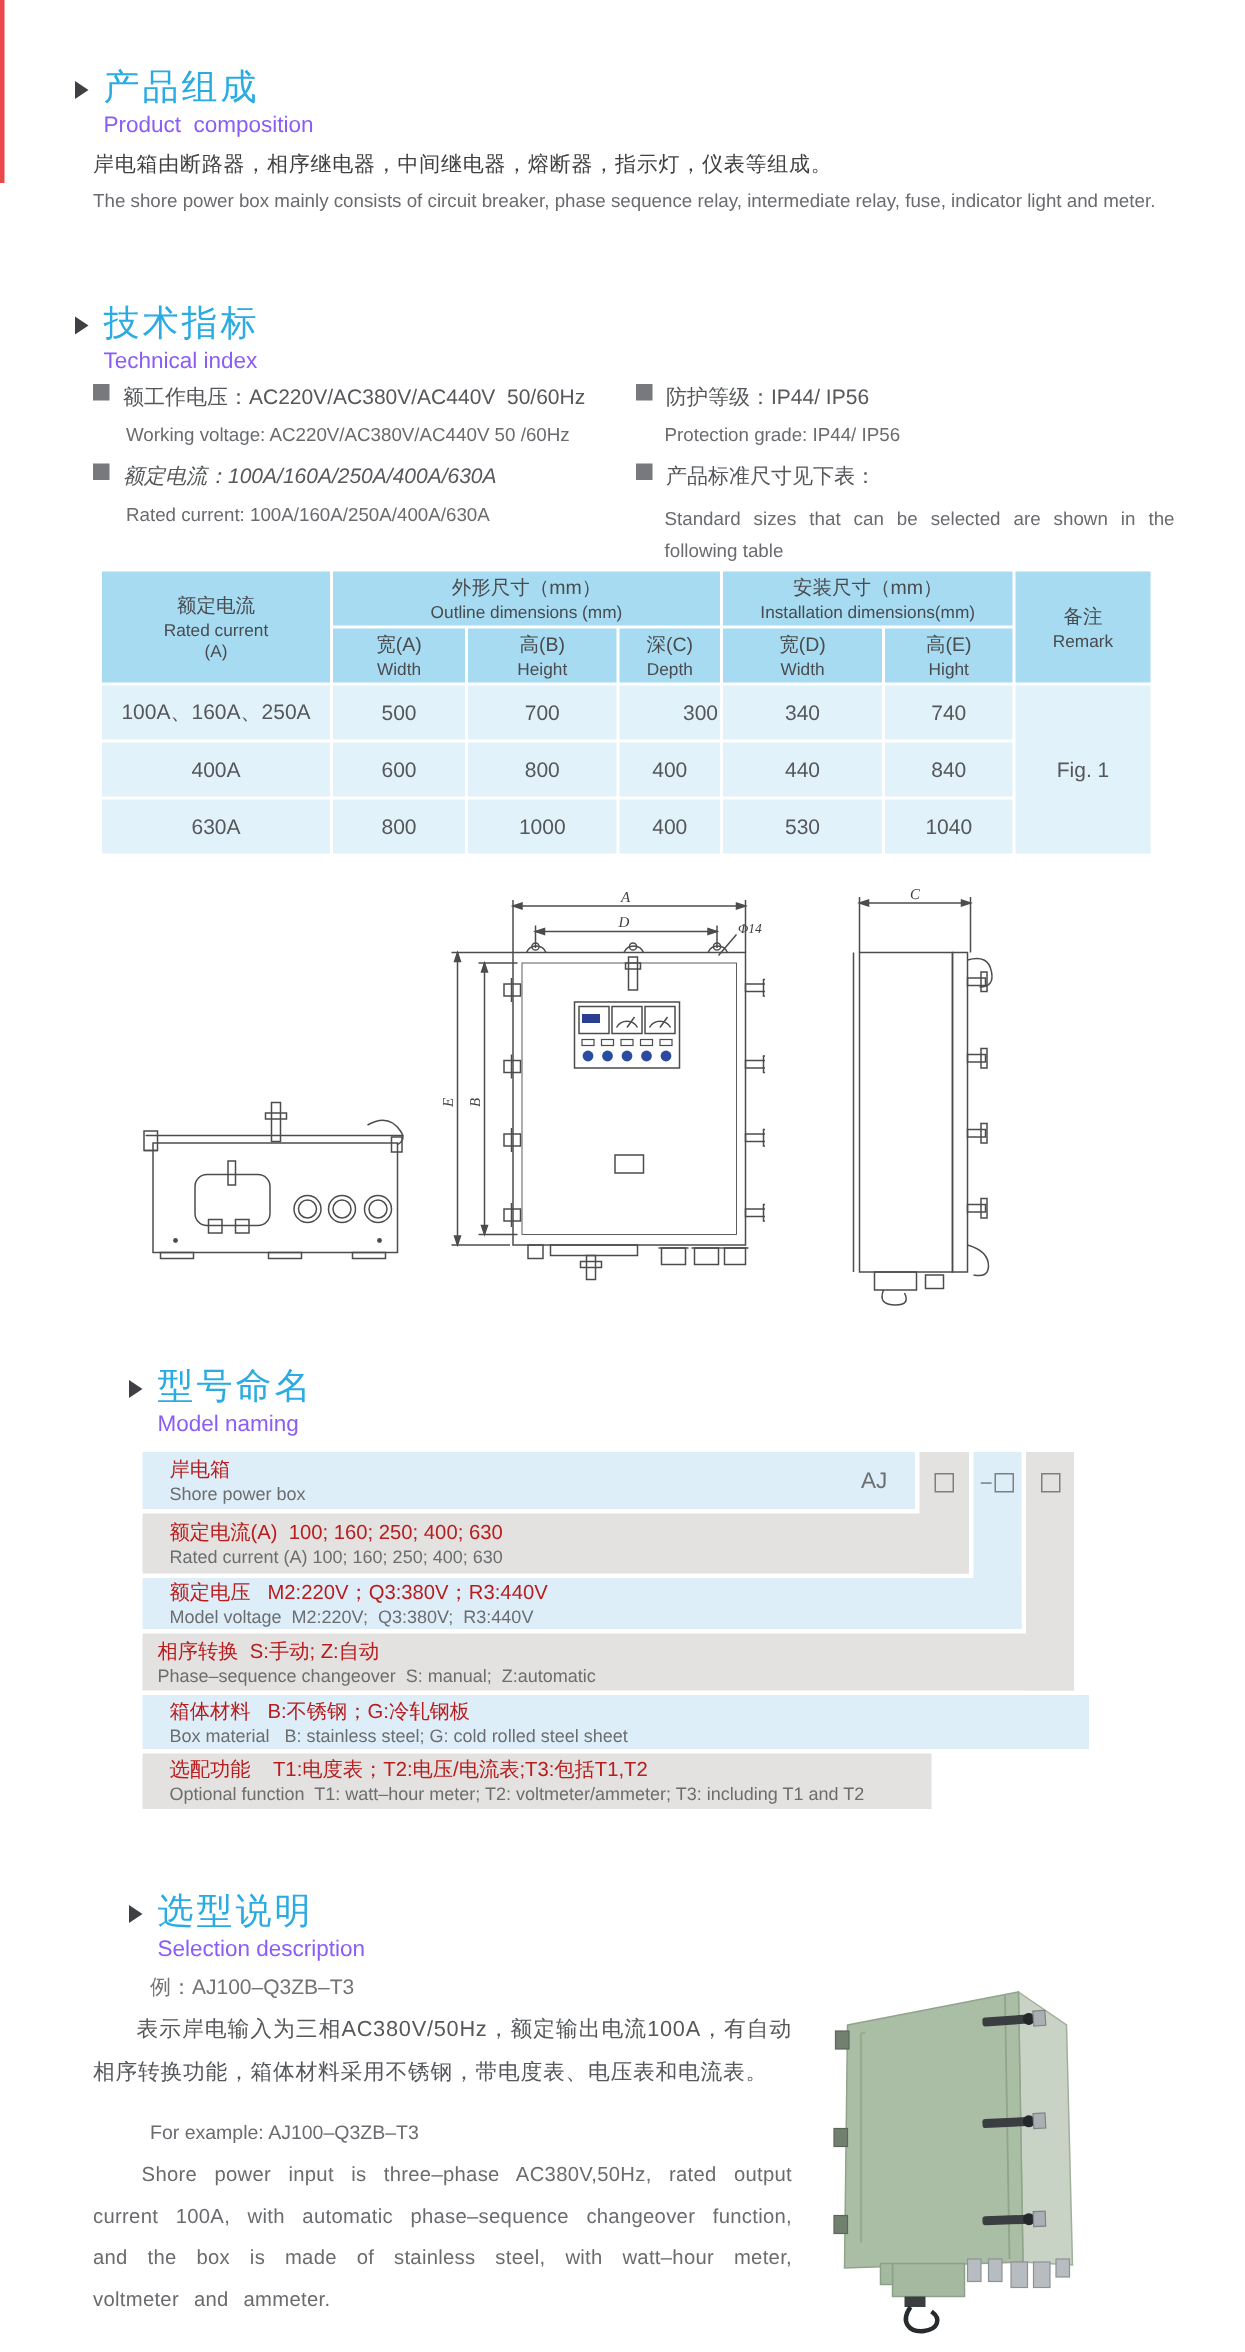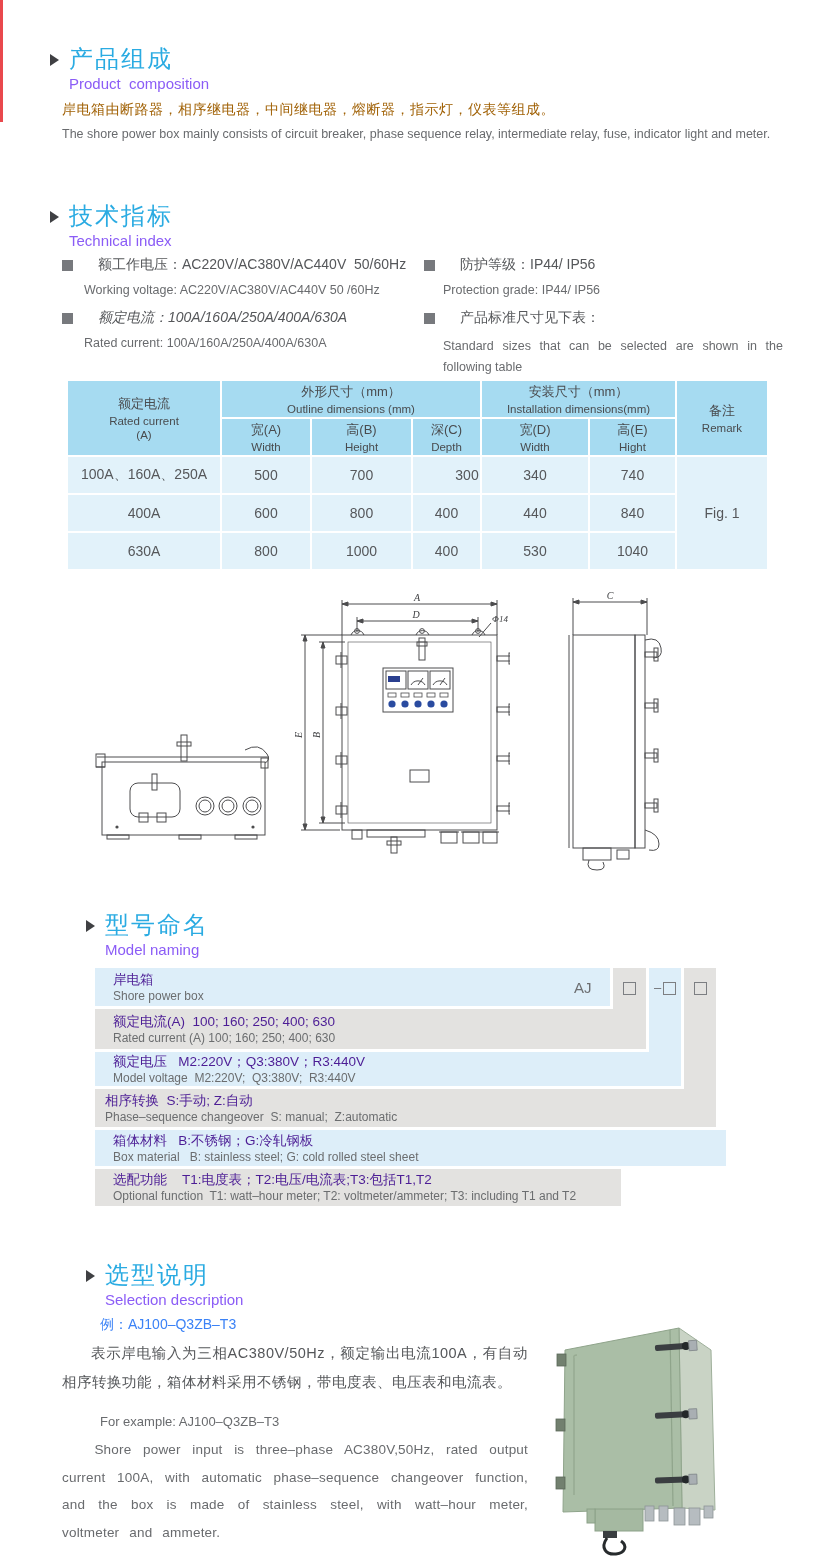--- a/index.html
+++ b/index.html
@@ -6,52 +6,52 @@
   .page{position:relative;width:830px;height:1568px;background:#ffffff;overflow:hidden;
         font-family:"Liberation Sans","DejaVu Sans",sans-serif;color:#55575a;}
   .abs{position:absolute;}
   
   .sec{position:absolute;display:flex;gap:10px;}
   .tri{width:0;height:0;border-left:9px solid #3f4043;border-top:6px solid transparent;
        border-bottom:6px solid transparent;margin-top:8px;}
   .sec-cn{font-size:24px;color:#2aabe2;letter-spacing:2px;line-height:26px;}
   .sec-en{font-size:15px;color:#8b5cf6;margin-top:3px;white-space:pre-wrap;}
   
-  .para-cn{font-size:14px;color:#a16207;letter-spacing:.5px;white-space:nowrap;}
+  .para-cn{font-size:14px;color:#404040;letter-spacing:.5px;white-space:nowrap;}
   .para-en{font-size:12.5px;color:#696b6e;white-space:nowrap;}
   
-  .spec-cn{font-size:14px;color:#55575a;display:flex;align-items:center;gap:25px;white-space:pre-wrap;}
+  .spec-cn{font-size:14px;color:#55575a;display:flex;gap:9px;white-space:pre-wrap;}
   .sq{width:11px;height:11px;background:#77797d;flex:none;}
   .spec-en{font-size:12.5px;color:#696b6e;white-space:nowrap;}
   .spec-en.wrap{white-space:normal;text-align:justify;line-height:21px;}
   
   .tbl{position:absolute;left:68px;top:381px;display:grid;
        grid-template-columns:152px 88px 99px 67px 106px 85px 90px;
        grid-template-rows:36px 36px 36px 36px 36px;gap:2px;background:#fff;}
   .tc{display:flex;flex-direction:column;align-items:center;justify-content:center;text-align:center;}
   .th{background:#a6dbf1;color:#494b4e;}
   .td{background:#e2f2fa;color:#55575a;font-size:14px;}
   .th .cn{font-size:13px;}
   .th .en{font-size:11.5px;margin-top:2px;}
   
   svg text{font-family:"Liberation Serif","DejaVu Serif",serif;font-style:italic;fill:#3f4043;}
   
   .mrow{position:absolute;left:95px;box-sizing:border-box;display:flex;flex-direction:column;
         justify-content:center;padding-left:18px;}
-  .mrow .cn{font-size:13.5px;color:#4c1d95;white-space:pre-wrap;line-height:17px;}
+  .mrow .cn{font-size:13.5px;color:#b91c1c;white-space:pre-wrap;line-height:17px;}
   .mrow .en{font-size:12px;color:#6b6d6f;white-space:pre-wrap;line-height:15px;margin-top:1px;}
   .m-blue{background:#ddeef9;}
   .m-gray{background:#e3e2e0;}
   .mcol{position:absolute;top:968px;display:flex;justify-content:center;align-items:flex-start;
         padding-top:14px;box-sizing:border-box;gap:2px;}
   .pbox{width:11px;height:11px;border:1px solid #7c7e82;display:inline-block;background:transparent;}
   .dash{font-size:13px;color:#6d6f72;line-height:11px;}
   .aj{position:absolute;font-size:15px;color:#6d6f72;}
   
-  .sel-example{font-size:14px;color:#3b82f6;white-space:pre-wrap;}
+  .sel-example{font-size:14px;color:#737373;white-space:pre-wrap;}
   .sel-body-cn{font-size:14.5px;color:#55575a;line-height:29px;text-align:justify;
                text-indent:2em;letter-spacing:.5px;}
   .sel-example-en{font-size:13px;color:#696b6e;}
   .sel-body-en{font-size:13.5px;color:#696b6e;line-height:27.5px;text-align:justify;
                text-indent:2.4em;word-spacing:6px;letter-spacing:.2px;}
   .red-mark{position:absolute;left:0;top:0;width:3px;height:122px;background:#e9484d;}
 </style>
 </head>
 <body>
 

